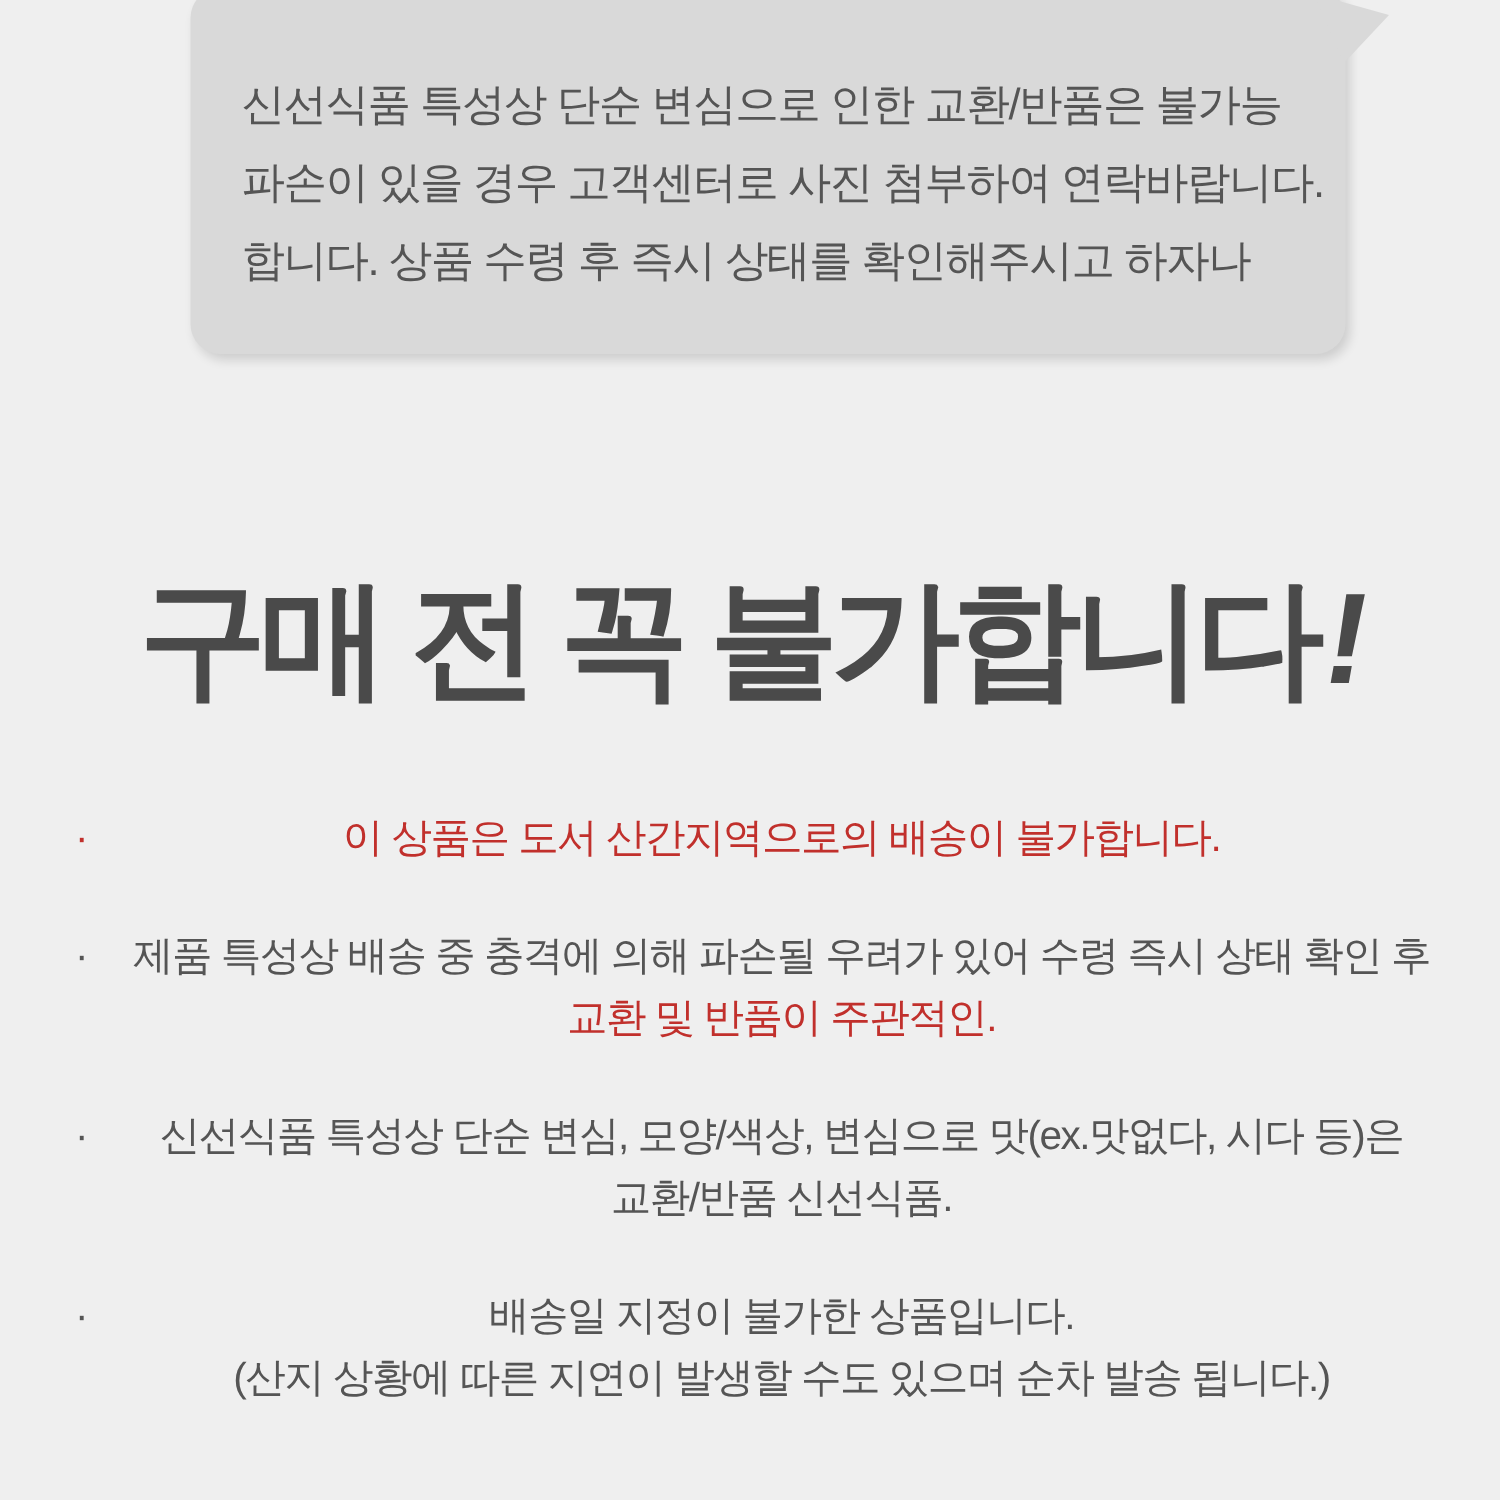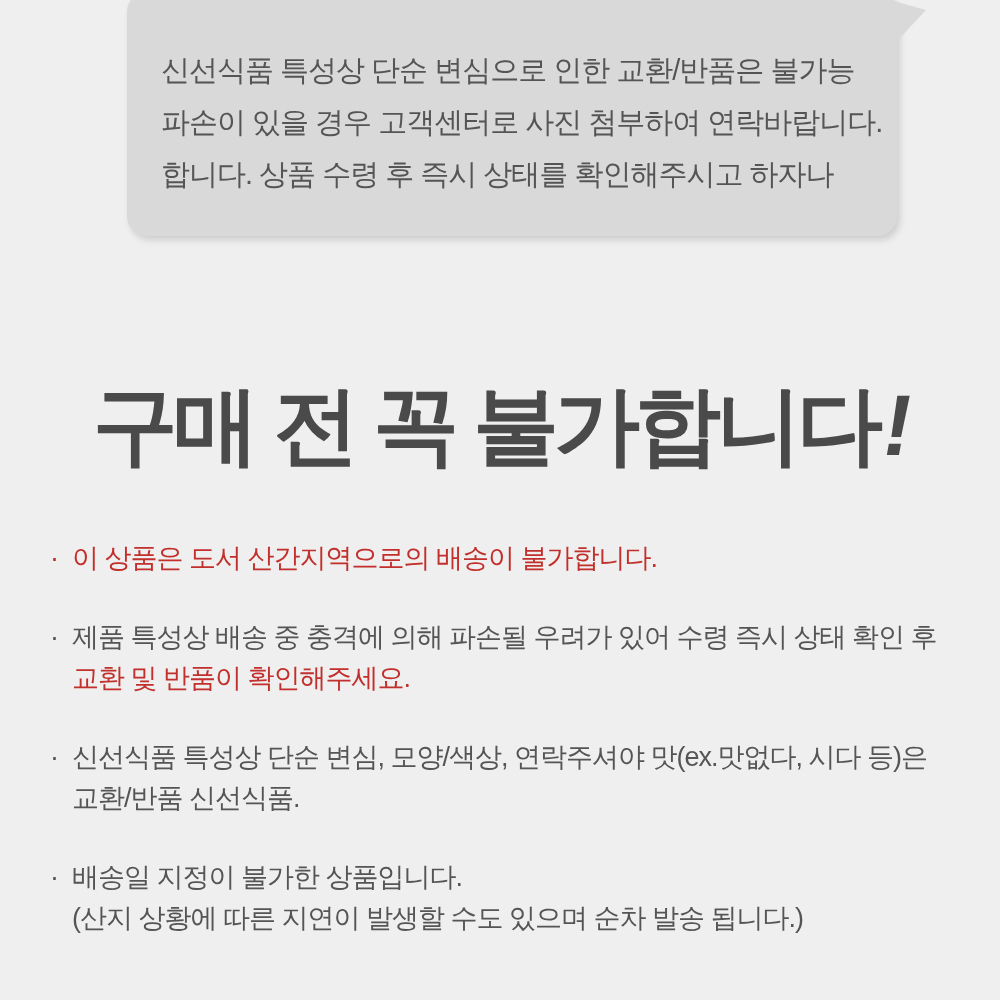--- a/index.html
+++ b/index.html
@@ -75,21 +75,21 @@
     margin-bottom: 38px;
   }
   .bullet {
     flex: 0 0 22px;
     font-size: 27px;
     line-height: 41px;
     color: var(--text-dark);
     text-align: left;
   }
   .bullet.red { color: var(--red); }
-  .lines { flex: 1 1 auto; }
+  .lines { flex: 1 1 auto; text-align: center; }
   .line {
     font-size: 27px;
     line-height: 41px;
     letter-spacing: -1px;
     color: var(--text-dark);
     white-space: nowrap;
   }
   .line.red { color: var(--red); }
 </style>
 </head>
@@ -116,28 +116,28 @@
       <span class="bullet red">·</span>
       <div class="lines">
         <div class="line red">이 상품은 도서 산간지역으로의 배송이 불가합니다.</div>
       </div>
     </div>
 
     <div class="notice-item">
       <span class="bullet">·</span>
       <div class="lines">
         <div class="line">제품 특성상 배송 중 충격에 의해 파손될 우려가 있어 수령 즉시 상태 확인 후</div>
-        <div class="line red">교환 및 반품이 확인해주세요.</div>
+        <div class="line red">교환 및 반품이 주관적인.</div>
       </div>
     </div>
 
     <div class="notice-item">
       <span class="bullet">·</span>
       <div class="lines">
-        <div class="line">신선식품 특성상 단순 변심, 모양/색상, 연락주셔야 맛(ex.맛없다, 시다 등)은</div>
+        <div class="line">신선식품 특성상 단순 변심, 모양/색상, 변심으로 맛(ex.맛없다, 시다 등)은</div>
         <div class="line">교환/반품 신선식품.</div>
       </div>
     </div>
 
     <div class="notice-item">
       <span class="bullet">·</span>
       <div class="lines">
         <div class="line">배송일 지정이 불가한 상품입니다.</div>
         <div class="line">(산지 상황에 따른 지연이 발생할 수도 있으며 순차 발송 됩니다.)</div>
       </div>

